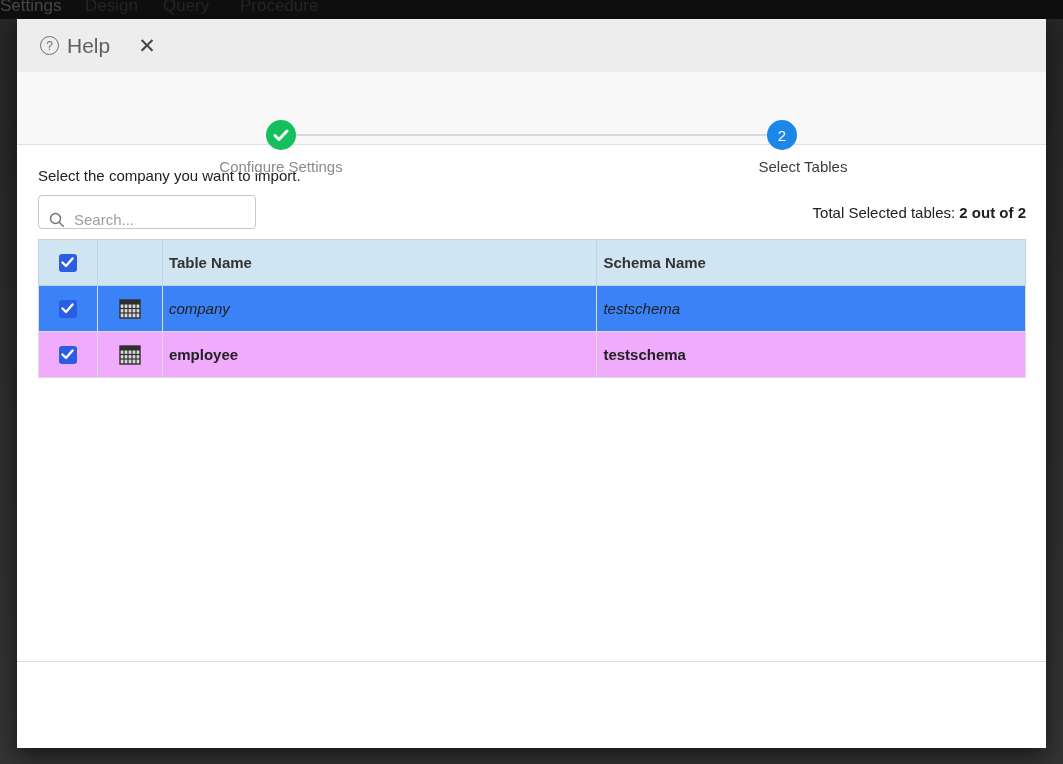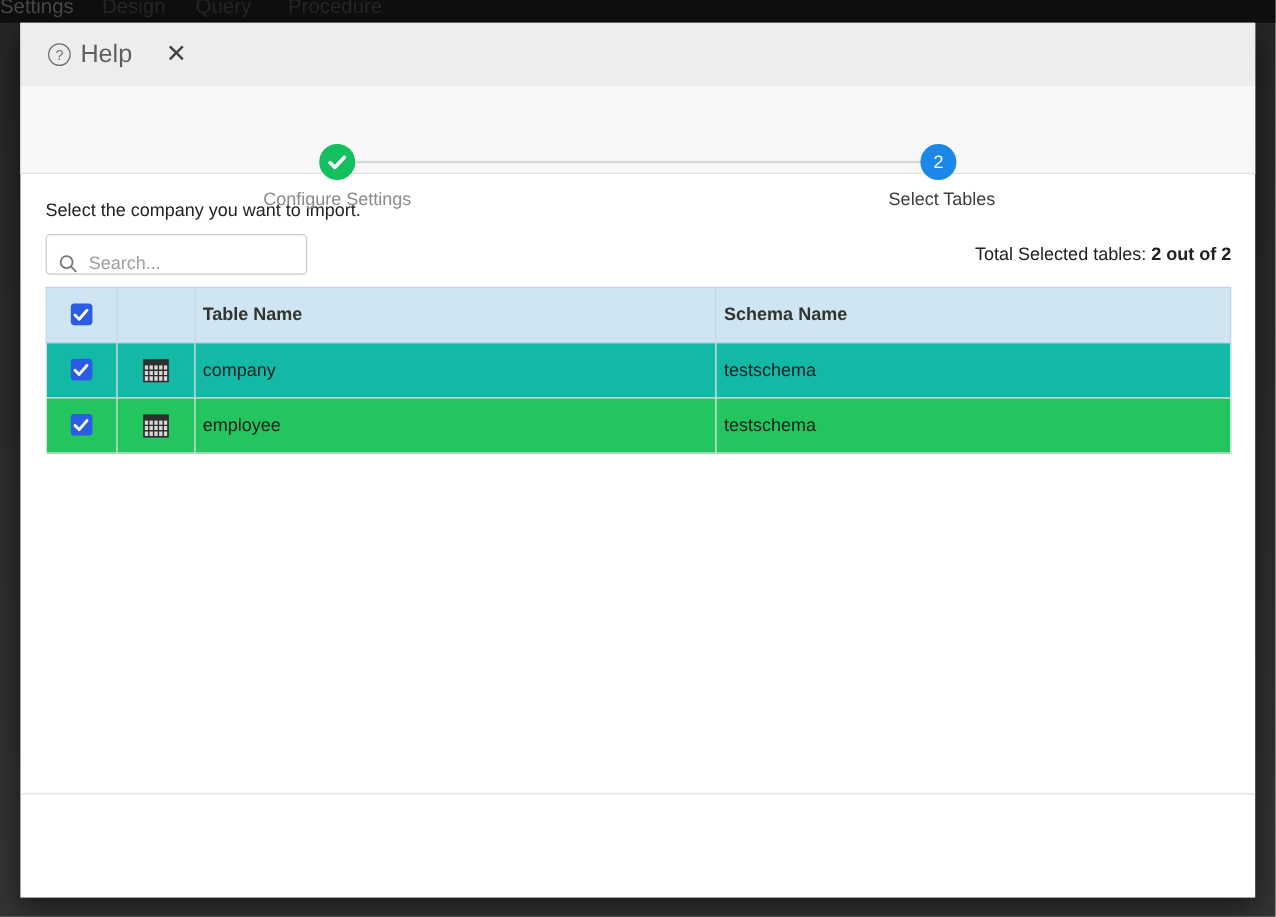--- a/index.html
+++ b/index.html
@@ -57,21 +57,21 @@
   .step-circle {
     position: absolute; top: 48px; width: 30px; height: 30px; border-radius: 50%;
     display: flex; align-items: center; justify-content: center;
   }
   .step-circle.done { left: 249px; background: #14c05e; }
   .step-circle.active { left: 750px; background: #1b87e8; color: #fff; font-size: 15px; }
   .step-label {
     position: absolute; top: 86px; width: 220px; text-align: center; font-size: 15px;
   }
   .step-label.s1 { left: 154px; color: #8b8b8b; }
-  .step-label.s2 { left: 658px; color: #3c3c3c; }
+  .step-label.s2 { left: 676px; color: #3c3c3c; }
 
   
   .modal-body { flex: 1; padding: 0 20px 0 21px; }
   .instruction { margin-top: 22px; font-size: 15px; color: #212121; }
 
   .controls-row {
     margin-top: 11px; display: flex; align-items: center; justify-content: space-between;
   }
   .search-box {
     width: 218px; height: 34px; border: 1px solid #c8c8c8; border-radius: 4px;
@@ -87,22 +87,22 @@
   .selection-summary { font-size: 15px; color: #212121; }
   .selection-summary b { font-weight: bold; }
 
   
   .table { margin-top: 10px; width: 988px; border-collapse: collapse; }
   .table td, .table th { border: 1px solid #dcdcdc; height: 46px; padding: 0; }
   .table thead th { background: #d0e5f2; border-color: #c2d4e0; }
   .table thead th.texth {
     text-align: left; font-size: 15px; color: #333; font-weight: bold; padding-left: 6px;
   }
-  .table tbody tr.odd td { background: #14b8a6; }
-  .table tbody tr.even td { background: #22c55e; }
+  .table tbody tr.odd td { background: #3b82f6; font-style: italic; }
+  .table tbody tr.even td { background: #f0abfc; font-weight: bold; }
   .table tbody td.text-cell { font-size: 15px; color: #212121; padding-left: 6px; }
   .col-check { width: 59px; }
   .col-icon  { width: 65px; }
   .col-table { width: 435px; }
   .col-schema { width: 429px; }
   .cell-center { text-align: center; vertical-align: middle; }
 
   .checkbox {
     width: 18px; height: 18px; background: #2b5ce4; border-radius: 3px;
     display: inline-flex; align-items: center; justify-content: center;

